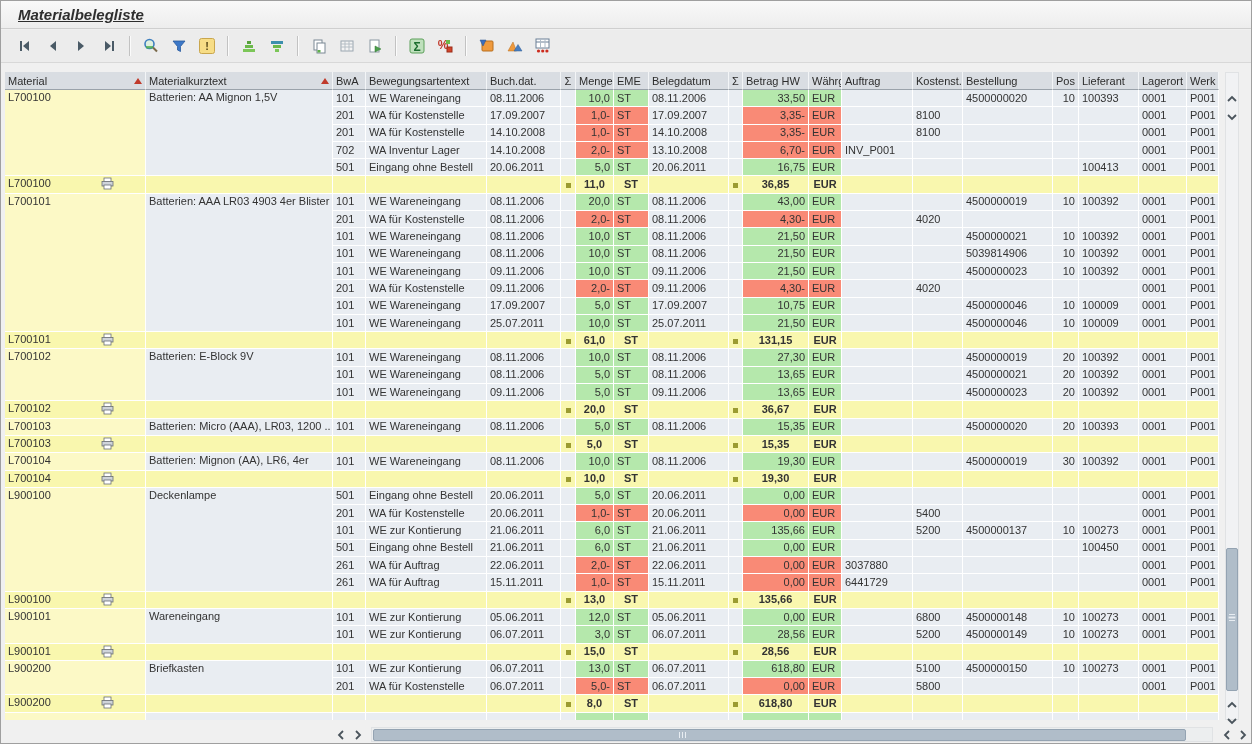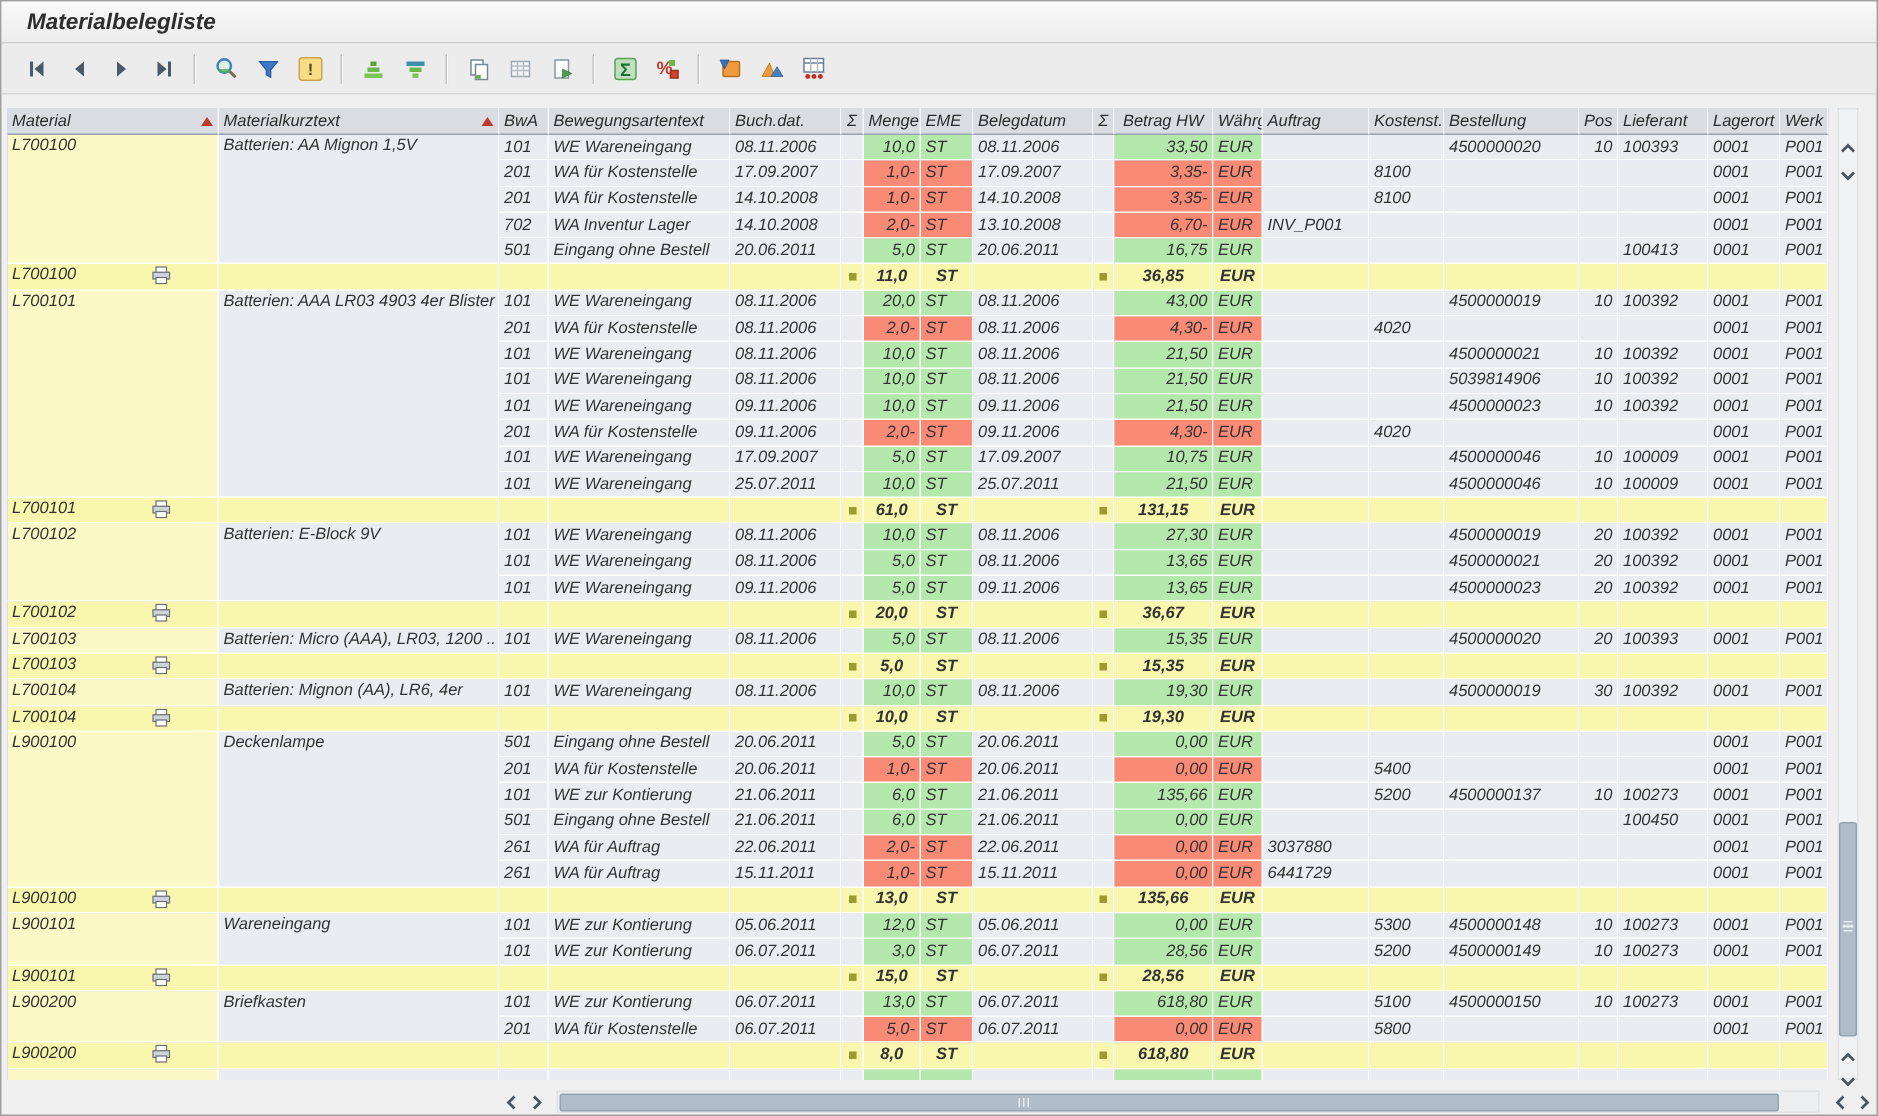--- a/index.html
+++ b/index.html
@@ -2,33 +2,33 @@
 <html><head>
 <meta charset="utf-8">
 <style>
   html,body{margin:0;padding:0;background:#d4d4d4;}
   .screen{position:relative;width:1252px;height:744px;background:#f0f0f0;
           border:1px solid #9f9f9f;box-sizing:border-box;overflow:hidden;
           font-family:"Liberation Sans",sans-serif;font-size:11px;color:#333;}
   
   .titlebar{position:absolute;left:0;top:0;width:100%;height:28px;
             background:linear-gradient(#f9f9f9,#ededed);border-bottom:1px solid #cfcfcf;box-sizing:border-box;}
-  .titlebar .t{position:absolute;left:17px;top:5px;font-size:15px;font-weight:bold;font-style:italic;color:#2e2e2e;}
+  .titlebar .t{position:absolute;left:17px;top:5px;font-size:15px;font-weight:bold;font-style:italic;color:#2e2e2e;text-decoration:underline;}
   
   .toolbar{position:absolute;left:0;top:29px;width:100%;height:33px;background:#ececec;
            border-bottom:1px solid #d8d8d8;box-sizing:border-box;display:flex;align-items:center;padding-left:10px;}
   .tbtn{background:transparent;border:none;padding:1px;margin:0 2px;width:24px;height:24px;
         display:inline-flex;align-items:center;justify-content:center;cursor:default;}
   .tsep{width:1px;height:20px;background:#c2c2c2;border-right:1px solid #fbfbfb;margin:0 6px;}
   
-  .grid{position:absolute;left:4px;top:71px;width:1214px;height:648px;overflow:hidden;background:#c4b5fd;font-style:italic;}
+  .grid{position:absolute;left:4px;top:71px;width:1214px;height:648px;overflow:hidden;background:#000000;}
   table{border-spacing:0;table-layout:fixed;width:1214px;}
   th{height:17px;background:#d9dde2;border-right:1px solid #f3f5f7;border-bottom:1px solid #9aa2aa;
      padding:0 3px;font-weight:normal;text-align:left;white-space:nowrap;overflow:hidden;font-size:11px;color:#2c2c2c;}
-  th.c{text-align:center;} th.r{text-align:center;}
+  th.c{text-align:center;} th.r{text-align:left;}
   th .hwrap{display:flex;align-items:center;justify-content:space-between;}
   .sarw{width:0;height:0;border-left:4px solid transparent;border-right:4px solid transparent;
         border-bottom:6px solid #c03a2b;display:inline-block;flex:0 0 auto;}
   td{height:16.3px;line-height:15px;background:#e9edf2;border-right:1px solid #ffffff;border-bottom:1px solid #ffffff;
      padding:0 3px;white-space:nowrap;overflow:hidden;font-size:11px;}
   td.mat{background:#fcf9c6;vertical-align:top;}
   td.kt{vertical-align:top;}
   td.pos{background:#b5e8ac;} td.neg{background:#f98a76;}
   td.num{text-align:right;} td.c{text-align:center;padding:0 1px;}
   tr.sub td{background:#f9f7ae;}
@@ -891,21 +891,21 @@
             <td>WE zur Kontierung</td>
             <td>05.06.2011</td>
             <td class="c"></td>
             <td class="num pos">12,0</td>
             <td class="pos">ST</td>
             <td>05.06.2011</td>
             <td class="c"></td>
             <td class="num pos">0,00</td>
             <td class="pos">EUR</td>
             <td></td>
-            <td>5300</td>
+            <td>6800</td>
             <td>4500000148</td>
             <td class="num">10</td>
             <td>100273</td>
             <td>0001</td>
             <td>P001</td>
           </tr>
           <tr>
             <td>101</td>
             <td>WE zur Kontierung</td>
             <td>06.07.2011</td>

